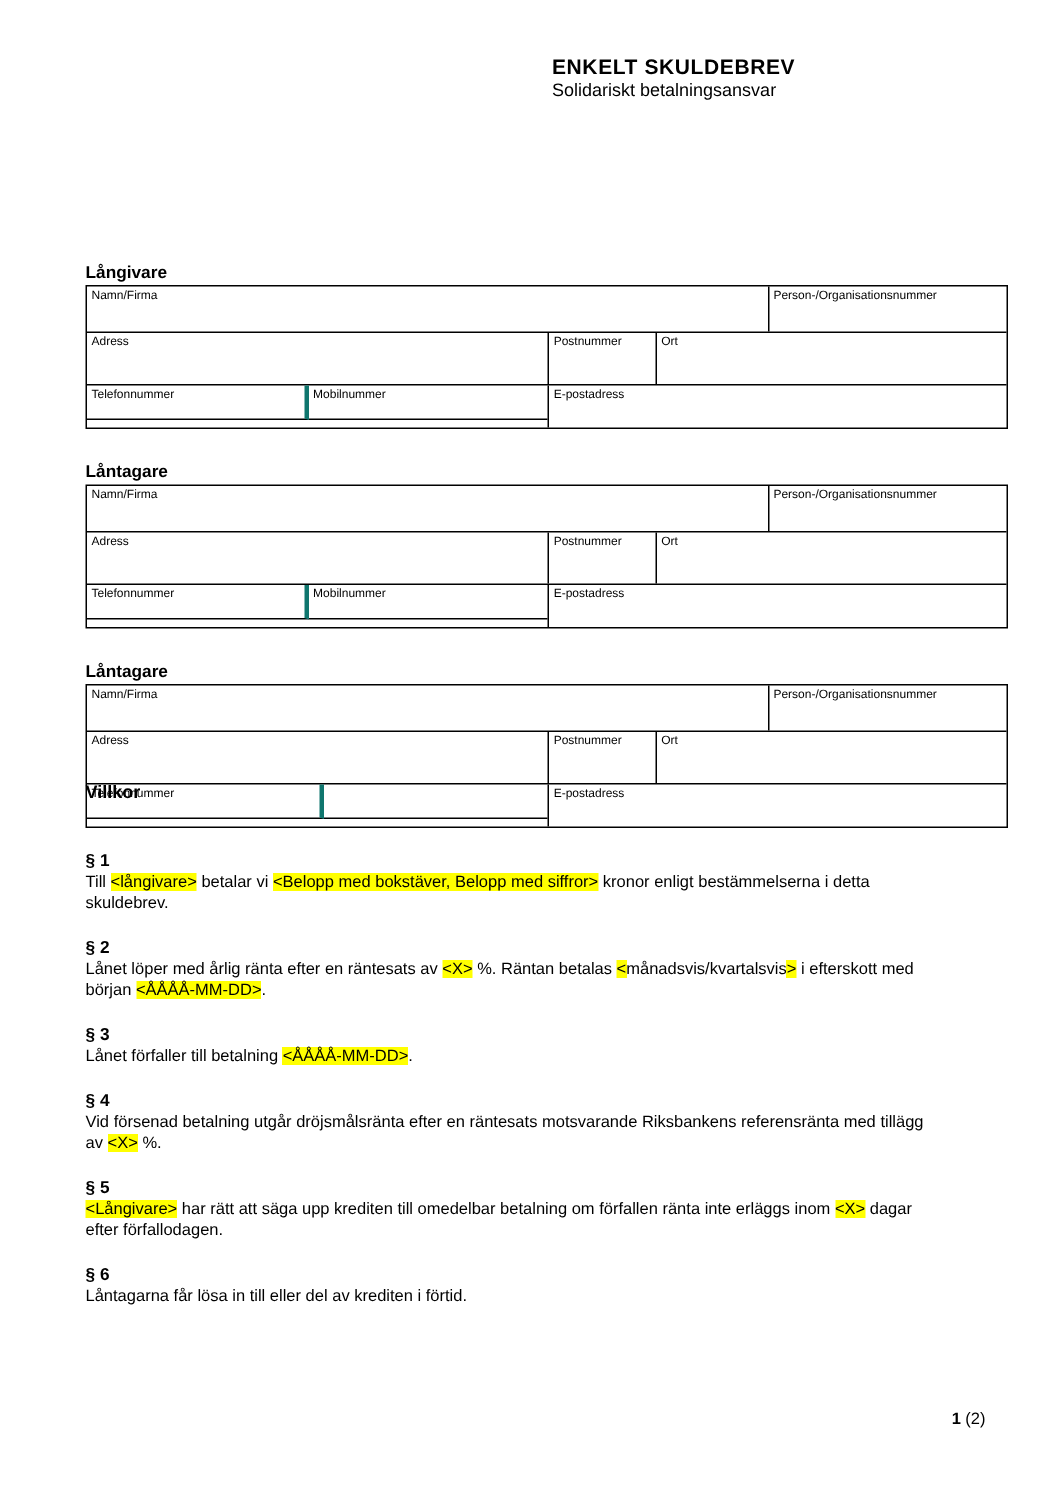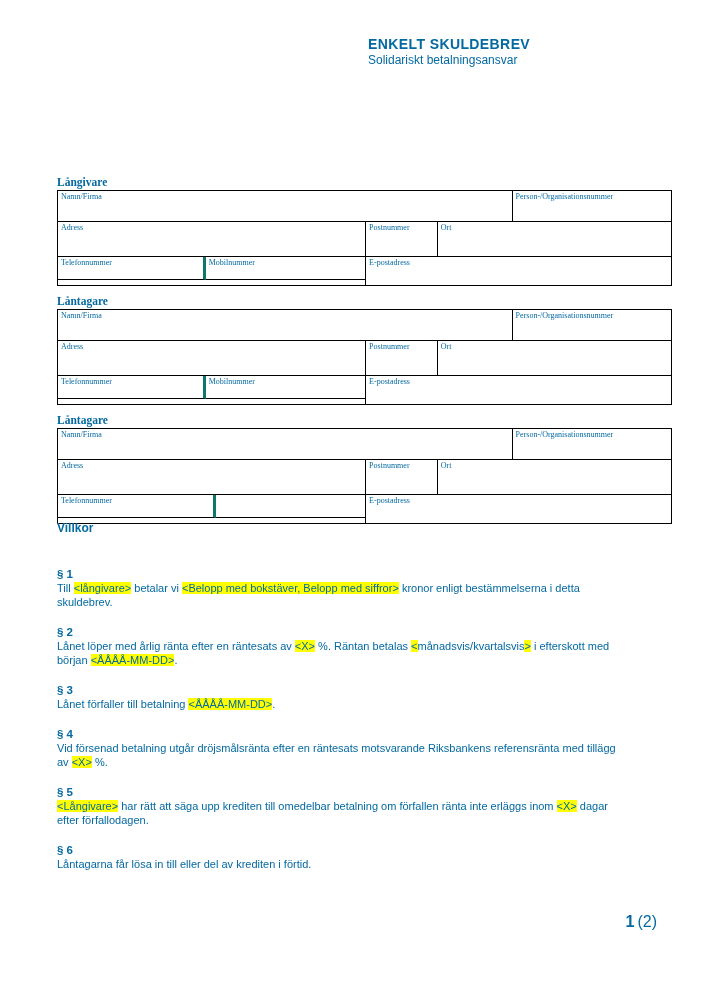--- a/index.html
+++ b/index.html
@@ -1,26 +1,26 @@
 <!DOCTYPE html>
 <html style="--hl: #ffff00;"><head>
 <meta charset="utf-8">
 <style>
   html,body{margin:0;padding:0;background:#ffffff;}
   .page{
     position:relative;width:707px;height:1000px;background:#fff;
-    font-family:"Liberation Sans", sans-serif;color:#0369a1;overflow:hidden;
+    font-family:"Liberation Sans", sans-serif;color:#000000;overflow:hidden;
   }
   
   .title-block{position:absolute;left:368px;top:36px;}
   .title-main{font-size:14px;font-weight:bold;line-height:17px;letter-spacing:0.4px;}
   .title-sub{font-size:12px;line-height:15px;}
   
   .parties{position:absolute;left:57px;top:176px;width:615px;}
-  .party{margin-bottom:9px;font-family:Liberation Serif, serif;}
+  .party{margin-bottom:23px;}
   .party-heading{font-size:11.5px;font-weight:bold;line-height:13px;margin-bottom:1px;}
   .ptable{border:1px solid #000;}
   .prow{display:flex;}
   .prow + .prow{border-top:1px solid #000;}
   .r1{height:30px;}
   .r2{height:34px;justify-content:space-between;}
   .r3{height:28px;}
   .pcell{box-sizing:border-box;padding:1px 0 0 3px;font-size:8px;line-height:10px;overflow:hidden;}
   .pcell + .pcell{border-left:1px solid #000;}
   .r1 .c1{width:74%;}   .r1 .c2{width:26%;}
@@ -32,21 +32,21 @@
   .r3 .c2{border-left:none;}
   .r3 .c3{border-left:1px solid #000;}
   
   .terms{position:absolute;left:57px;top:521px;width:650px;}
   .terms-heading{font-size:12px;font-weight:bold;line-height:14px;margin-bottom:32px;}
   .term{margin-bottom:16px;font-size:11px;line-height:14px;}
   .term-number{font-weight:bold;font-size:11.5px;}
   .term-text{margin:0;white-space:pre-wrap;}
   .hl{background:var(--hl,#ffff00);text-align:right;}
   
-  .footer{position:absolute;top:915px;right:50px;font-size:16px;line-height:13px;}
+  .footer{position:absolute;top:940px;right:50px;font-size:11px;line-height:13px;}
   .footer .fpage{font-weight:bold;}
   .footer .ftotal{margin-left:3px;}
 </style>
 </head>
 <body>
 
 <div class="page">
 
   <div class="title-block">
     <div class="title-main">ENKELT SKULDEBREV</div>

